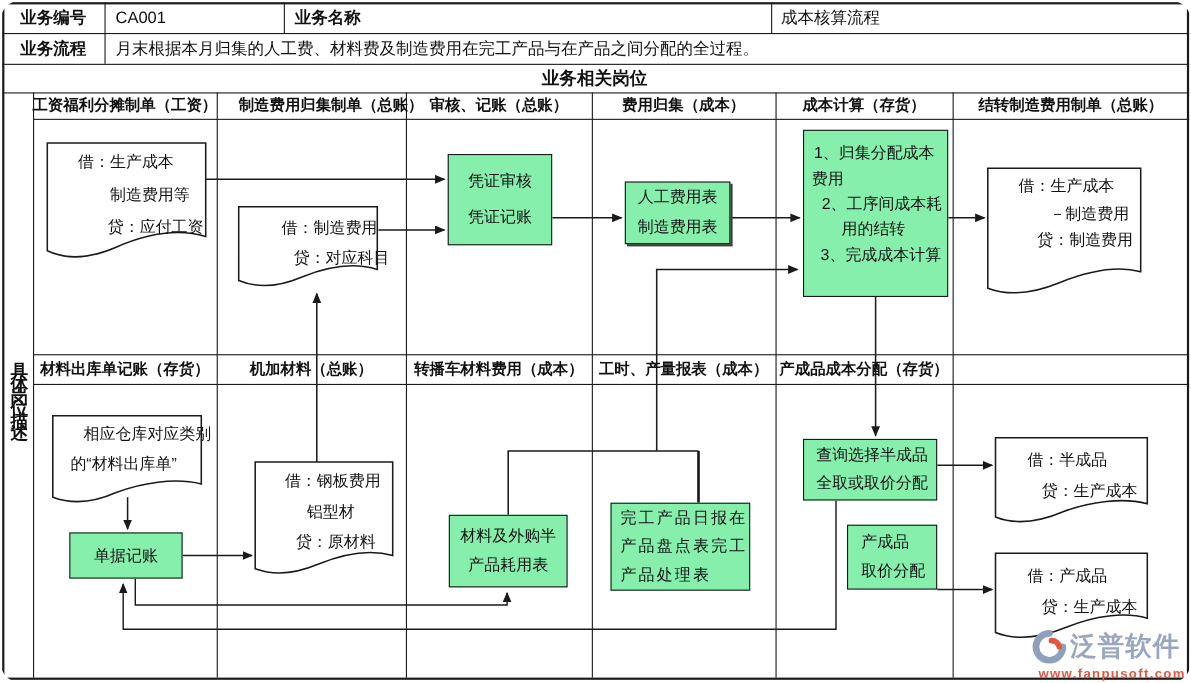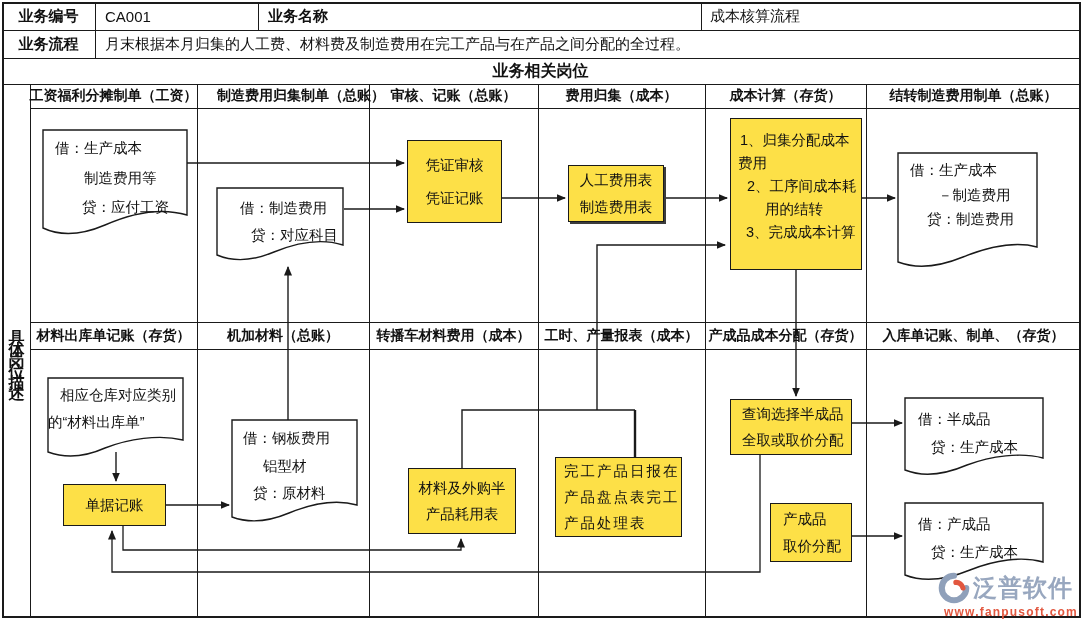--- a/index.html
+++ b/index.html
@@ -1,34 +1,35 @@
 <!DOCTYPE html>
 <html><head>
 <meta charset="utf-8">
 <style>
   html,body{margin:0;padding:0;background:#fff;}
   .sheet{
     position:relative;width:1083px;height:621px;background:#ffffff;
     font-family:"Liberation Sans","DejaVu Sans",sans-serif;color:#111;
     overflow:hidden;
+    border-radius:20px;
   }
   .hl{position:absolute;background:#1a1a1a;height:1px;z-index:1;}
   .vl{position:absolute;background:#1a1a1a;width:1px;z-index:1;}
   .hl.b2{height:2px;} .vl.b2{width:2px;}
   .cell{position:absolute;z-index:3;font-size:15px;display:flex;align-items:center;white-space:nowrap;}
   .cc{justify-content:center;text-align:center;}
   .bold{font-weight:bold;}
   .hdr{position:absolute;z-index:3;font-weight:bold;font-size:14px;display:flex;
        align-items:center;justify-content:center;white-space:nowrap;}
   .side{position:absolute;z-index:3;writing-mode:vertical-rl;text-orientation:upright;
         font-weight:bold;font-size:16px;letter-spacing:11px;display:flex;align-items:center;justify-content:center;}
-  .pbox{position:absolute;background:#fde047;border:1.4px solid #1a1a1a;z-index:3;box-sizing:border-box;
+  .pbox{position:absolute;background:#86efac;border:1.4px solid #1a1a1a;z-index:3;box-sizing:border-box;
         display:flex;flex-direction:column;justify-content:center;font-size:14.5px;}
   .pbox.shadow{box-shadow:2px 2px 0 #3c3c3c;}
-  .doctxt{position:absolute;z-index:3;font-size:14.5px;}
+  .doctxt{position:absolute;z-index:3;font-size:14.5px;margin-left:16px;}
   .pline{white-space:nowrap;}
   svg.overlay{position:absolute;left:0;top:0;z-index:2;}
   .logo{position:absolute;left:938px;top:572px;width:146px;height:46px;z-index:5;}
   .logo .row{display:flex;align-items:center;}
   .logo .name{font-size:24px;font-weight:bold;color:#98a7bf;letter-spacing:1px;line-height:26px;}
   .logo .url{font-size:12px;font-weight:bold;color:#e2573f;letter-spacing:1.2px;text-align:center;margin-top:1px;}
 </style>
 </head>
 <body>
 
@@ -69,21 +70,20 @@
   <div class="hdr" style="left:369px;top:84px;width:169px;height:24px;">审核、记账（总账）</div>
   <div class="hdr" style="left:538px;top:84px;width:167px;height:24px;">费用归集（成本）</div>
   <div class="hdr" style="left:705px;top:84px;width:161px;height:24px;">成本计算（存货）</div>
   <div class="hdr" style="left:866px;top:84px;width:215px;height:24px;">结转制造费用制单（总账）</div>
 
   <div class="hdr" style="left:30px;top:322px;width:167px;height:27px;">材料出库单记账（存货）</div>
   <div class="hdr" style="left:197px;top:322px;width:172px;height:27px;">机加材料（总账）</div>
   <div class="hdr" style="left:369px;top:322px;width:169px;height:27px;">转播车材料费用（成本）</div>
   <div class="hdr" style="left:705px;top:322px;width:161px;height:27px;">产成品成本分配（存货）</div>
   <div class="hdr" style="left:538px;top:322px;width:167px;height:27px;">工时、产量报表（成本）</div>
-  <div class="hdr" style="left:866px;top:322px;width:215px;height:27px;">入库单记账、制单、（存货）</div>
 
   <svg class="overlay" width="1083" height="621" viewBox="0 0 1083 621">
     <defs>
       <marker id="arr" markerWidth="10" markerHeight="8" refX="8.5" refY="4" orient="auto" markerUnits="userSpaceOnUse">
         <path d="M0,0 L9.5,4 L0,8 Z" fill="#1a1a1a"></path>
       </marker>
     </defs>
 
     <path d="M187,130 L43,130 L43,228 C62,237 84,234 105,225 C130,214 160,207 187,215 Z" fill="#fff" stroke="#1a1a1a" stroke-width="1.4"></path>
     <path d="M343,188 L217,188 L217,255 C236,263 255,260 274,252 C296,243 321,238 343,245 Z" fill="#fff" stroke="#1a1a1a" stroke-width="1.4"></path>
@@ -144,21 +144,21 @@
     <div class="pline" style="padding-left:8px;">完工产品日报在</div>
     <div class="pline" style="padding-left:8px;">产品盘点表完工</div>
     <div class="pline" style="padding-left:8px;">产品处理表</div>
   </div>
 
   <div class="pbox" style="left:730px;top:399px;width:122px;height:56px;line-height:26px;">
     <div class="pline" style="padding-left:11px;">查询选择半成品</div>
     <div class="pline" style="padding-left:11px;">全取或取价分配</div>
   </div>
 
-  <div class="pbox" style="left:770px;top:503px;width:82px;height:59px;line-height:27px;">
+  <div class="pbox" style="left:770px;top:477px;width:82px;height:59px;line-height:27px;">
     <div class="pline" style="padding-left:12px;">产成品</div>
     <div class="pline" style="padding-left:12px;">取价分配</div>
   </div>
 
   <div class="doctxt" style="left:43px;top:134px;line-height:29.5px;">
     <div class="pline" style="padding-left:12px;">借：生产成本</div>
     <div class="pline" style="padding-left:41px;">制造费用等</div>
     <div class="pline" style="padding-left:39px;">贷：应付工资</div>
   </div>
 

